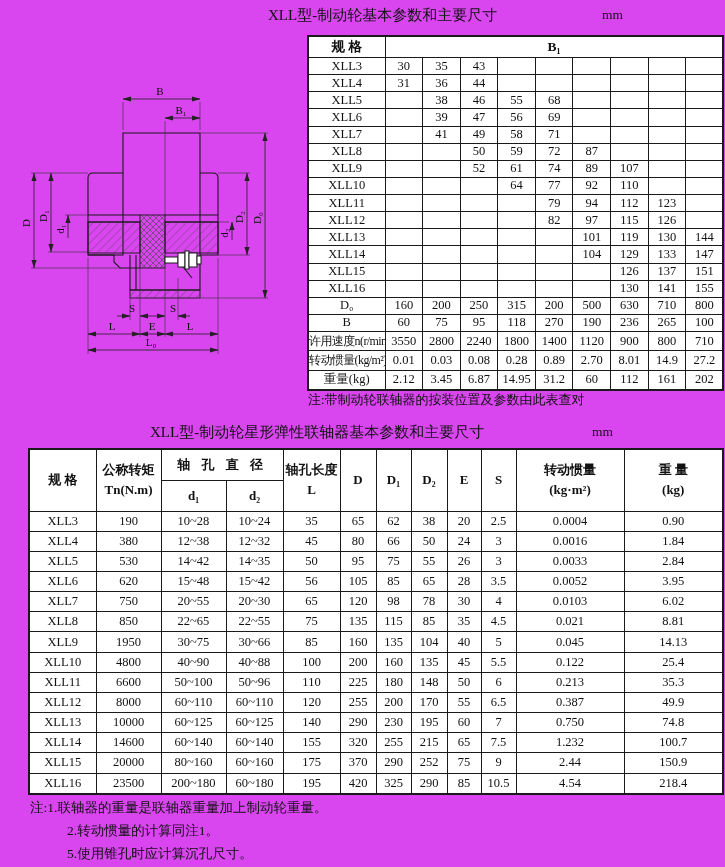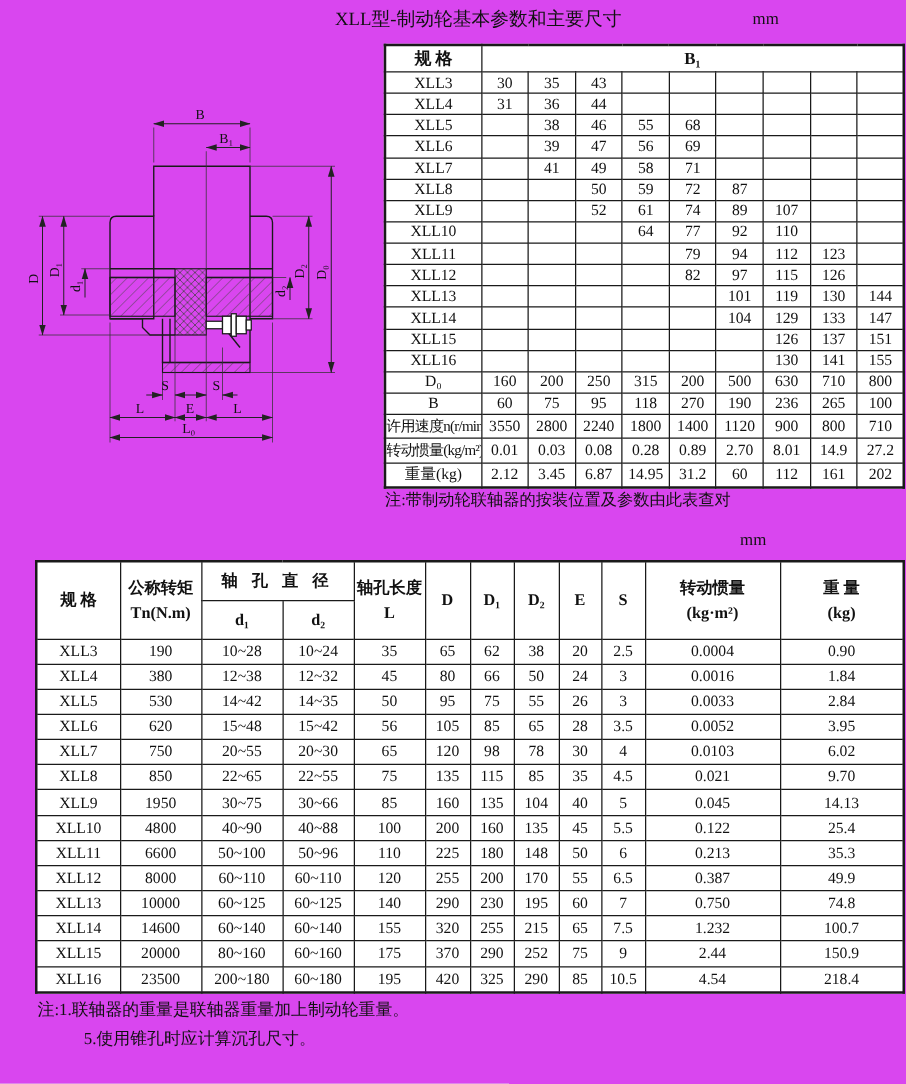--- a/index.html
+++ b/index.html
@@ -375,20 +375,21 @@
           <td>60</td>
           <td>112</td>
           <td>161</td>
           <td>202</td>
         </tr>
       </tbody>
   </table>
 
   <div class="abs note1">注:带制动轮联轴器的按装位置及参数由此表查对</div>
 
+  <div class="abs title" style="left:150px;top:423px;">XLL型-制动轮星形弹性联轴器基本参数和主要尺寸</div>
   <div class="abs unit" style="left:592px;top:424px;">mm</div>
 
   <table class="abs t2">
     <colgroup>
       <col style="width:67px;">
         <col style="width:65px;">
         <col style="width:65px;">
         <col style="width:57px;">
       <col style="width:57px;">
         <col style="width:36px;">
@@ -506,21 +507,21 @@
           <td>850</td>
           <td>22~65</td>
           <td>22~55</td>
           <td>75</td>
           <td>135</td>
           <td>115</td>
           <td>85</td>
           <td>35</td>
           <td>4.5</td>
           <td>0.021</td>
-          <td>9.70</td>
+          <td>8.81</td>
         </tr>
         <tr>
           <td class="rowhead">XLL9</td>
           <td>1950</td>
           <td>30~75</td>
           <td>30~66</td>
           <td>85</td>
           <td>160</td>
           <td>135</td>
           <td>104</td>
@@ -625,16 +626,17 @@
           <td>85</td>
           <td>10.5</td>
           <td>4.54</td>
           <td>218.4</td>
         </tr>
       </tbody>
   </table>
 
   <div class="abs notes">
     <div>注:1.联轴器的重量是联轴器重量加上制动轮重量。</div>
+    <div class="indent">2.转动惯量的计算同注1。</div>
     <div class="indent">5.使用锥孔时应计算沉孔尺寸。</div>
   </div>
 
 </div>
 
 </body></html>

